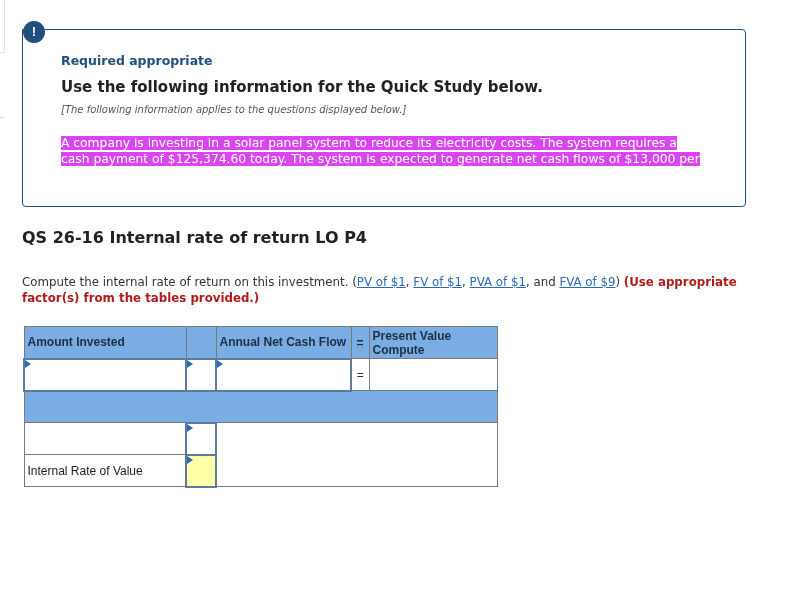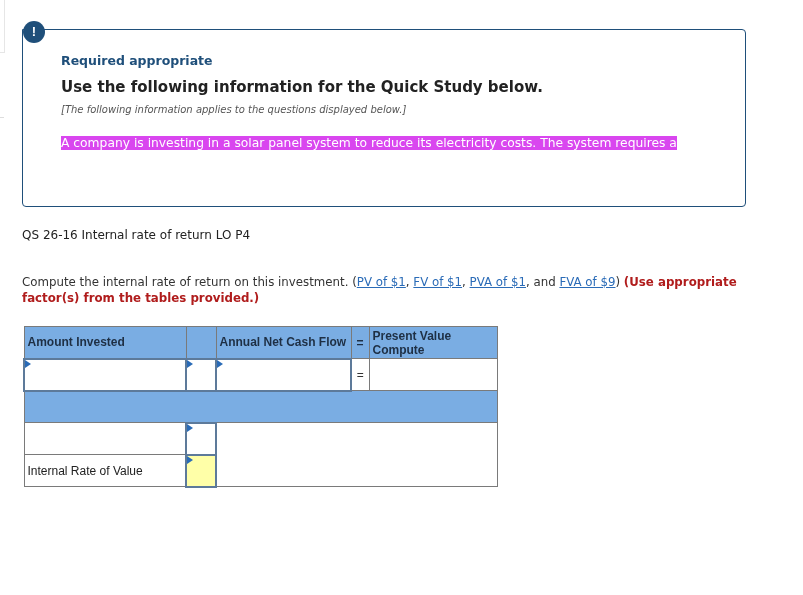--- a/index.html
+++ b/index.html
@@ -10,21 +10,21 @@
 
   .info-box { position:absolute; left:22px; top:29px; width:724px; height:178px; border:1px solid #1f4f7a; border-radius:0 4px 4px 4px; box-sizing:border-box; }
   .alert-icon { position:absolute; left:23px; top:21px; width:22px; height:22px; border-radius:50%; background:#1f4f7a; color:#fff; font-weight:bold; font-size:13px; text-align:center; line-height:22px; font-family:"Liberation Sans", sans-serif; }
 
   .req-title { position:absolute; left:61px; top:53px; font-size:12.5px; font-weight:bold; color:#1f4f7a; }
   .req-sub { position:absolute; left:61px; top:78px; font-size:15px; font-weight:bold; color:#222; }
   .req-note { position:absolute; left:61px; top:104px; font-size:10px; font-style:italic; color:#555; }
   .req-body { position:absolute; left:61px; top:136px; width:660px; font-size:12.3px; line-height:15.5px; color:#fff; }
   .req-body span { background:#d946ef; }
 
-  .qs-title { position:absolute; left:22px; top:228px; font-size:12px; font-weight:normal; color:#222; }
+  .qs-title { position:absolute; left:22px; top:228px; font-size:16px; font-weight:bold; color:#222; }
 
   .instr { position:absolute; left:22px; top:274px; width:750px; font-size:11.8px; line-height:16px; color:#333; }
   .instr a { color:#2a6bb7; text-decoration:underline; }
   .instr .red { color:#b01c1c; font-weight:bold; }
 
   table.calc { position:absolute; left:23px; top:326px; border-collapse:collapse; font-family:"Liberation Sans", sans-serif; font-size:12px; }
   table.calc td { border:1px solid #7a7a7a; padding:0; height:32px; box-sizing:border-box; }
   .hdr td { background:#7aade3; color:#1e2f44; font-weight:bold; padding:0 3px !important; height:21px; }
   .band td { background:#7aade3; height:30px; }
   .cell-input { position:relative; background:#fff; border:2px solid #5d7a9a !important; }
@@ -40,21 +40,21 @@
 <div class="left-line"></div>
 
 <div class="info-box"></div>
 <div class="alert-icon">!</div>
 
 <div class="req-title">Required appropriate</div>
 <div class="req-sub">Use the following information for the Quick Study below.</div>
 <div class="req-note">[The following information applies to the questions displayed below.]</div>
 <div class="req-body">
   <span>A company is investing in a solar panel system to reduce its electricity costs. The system requires a</span><br>
-  <br>
+  <span>cash payment of $125,374.60 today. The system is expected to generate net cash flows of $13,000 per</span><br>
 </div>
 
 <div class="qs-title">QS 26-16 Internal rate of return LO P4</div>
 
 <div class="instr"><span>Compute the internal rate of return on this investment. (</span><a>PV of $1</a><span>, </span><a>FV of $1</a><span>, </span><a>PVA of $1</a><span>, and </span><a>FVA of $9</a><span>) </span><span class="red">(Use appropriate factor(s) from the tables provided.)</span></div>
 
 <table class="calc">
   <colgroup>
     <col style="width:162px">
       <col style="width:30px">

